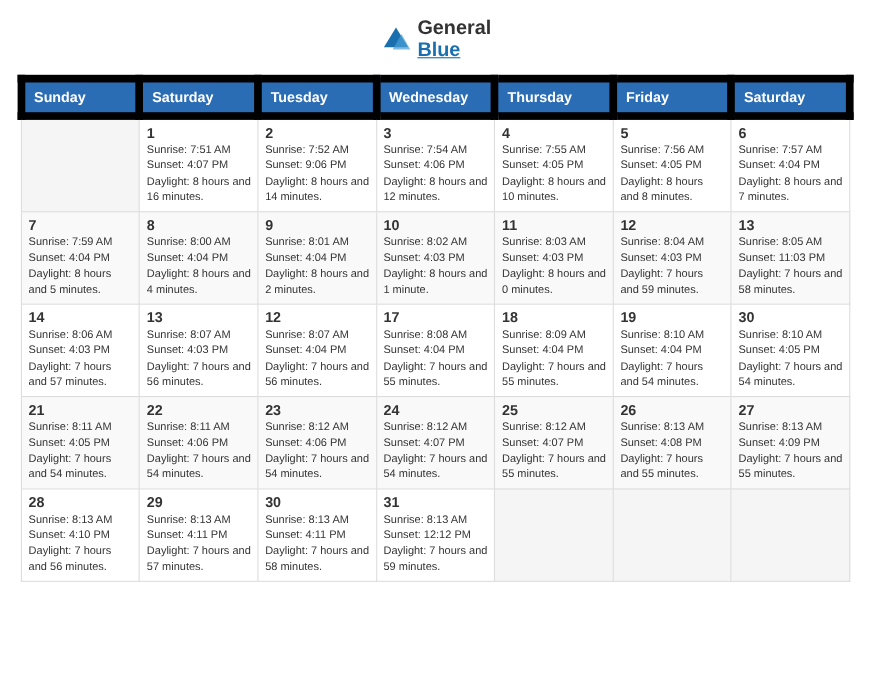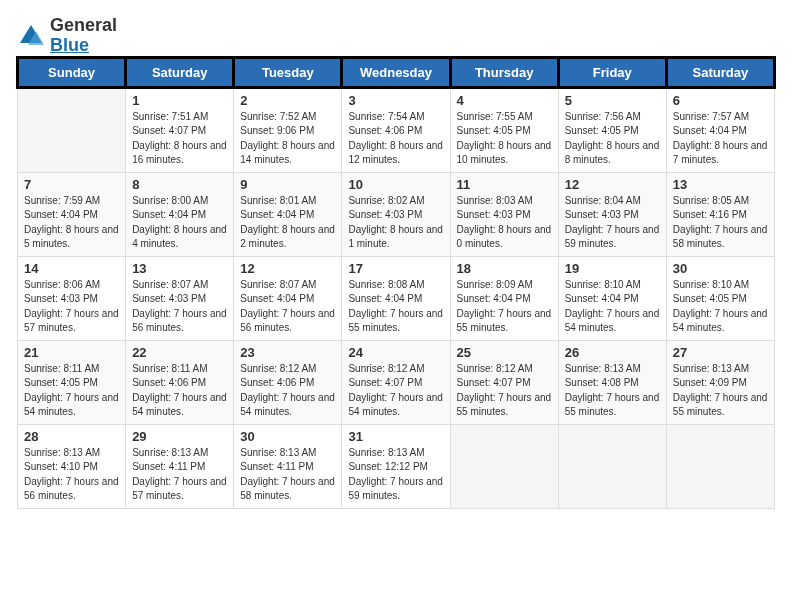--- a/index.html
+++ b/index.html
@@ -5,22 +5,23 @@
     * { box-sizing: border-box; margin: 0; padding: 0; }
     body {
       font-family: Arial, sans-serif;
       background: #fff;
       width: 792px;
       min-height: 612px;
       padding: 16px;
     }
     .header {
       display: flex;
-      justify-content: flex-start;
+      justify-content: center;
       align-items: flex-start;
+      margin-bottom: 12px;
     }
     .logo {
       display: flex;
       align-items: center;
       gap: 4px;
     }
     .logo-text {
       font-size: 18px;
       font-weight: bold;
       line-height: 1.1;
@@ -44,24 +45,24 @@
       color: #444;
     }
     .calendar {
       width: 100%;
       border-collapse: collapse;
       border: 1px solid #ccc;
     }
     .calendar th {
       background: #2a6db5;
       color: #fff;
-      text-align: center;
+      text-align: left;
       padding: 6px 8px;
       font-size: 13px;
-      border: 3px solid #000000;
+      border: 7px solid #000000;
     }
     .calendar td {
       vertical-align: top;
       padding: 4px 6px;
       border: 1px solid #ddd;
       width: 108px;
       min-height: 80px;
       font-size: 11px;
       color: #333;
       background: #fff;
@@ -197,21 +198,21 @@
         <td>
           <span class="day-number">12</span>
           <div class="day-info">Sunrise: 8:04 AM
 Sunset: 4:03 PM
 Daylight: 7 hours
 and 59 minutes.</div>
         </td>
         <td>
           <span class="day-number">13</span>
           <div class="day-info">Sunrise: 8:05 AM
-Sunset: 4:16 PM
+Sunset: 11:03 PM
 Daylight: 7 hours
 and 58 minutes.</div>
         </td>
       </tr>
       <tr>
         <td>
           <span class="day-number">14</span>
           <div class="day-info">Sunrise: 8:06 AM
 Sunset: 4:03 PM
 Daylight: 7 hours

